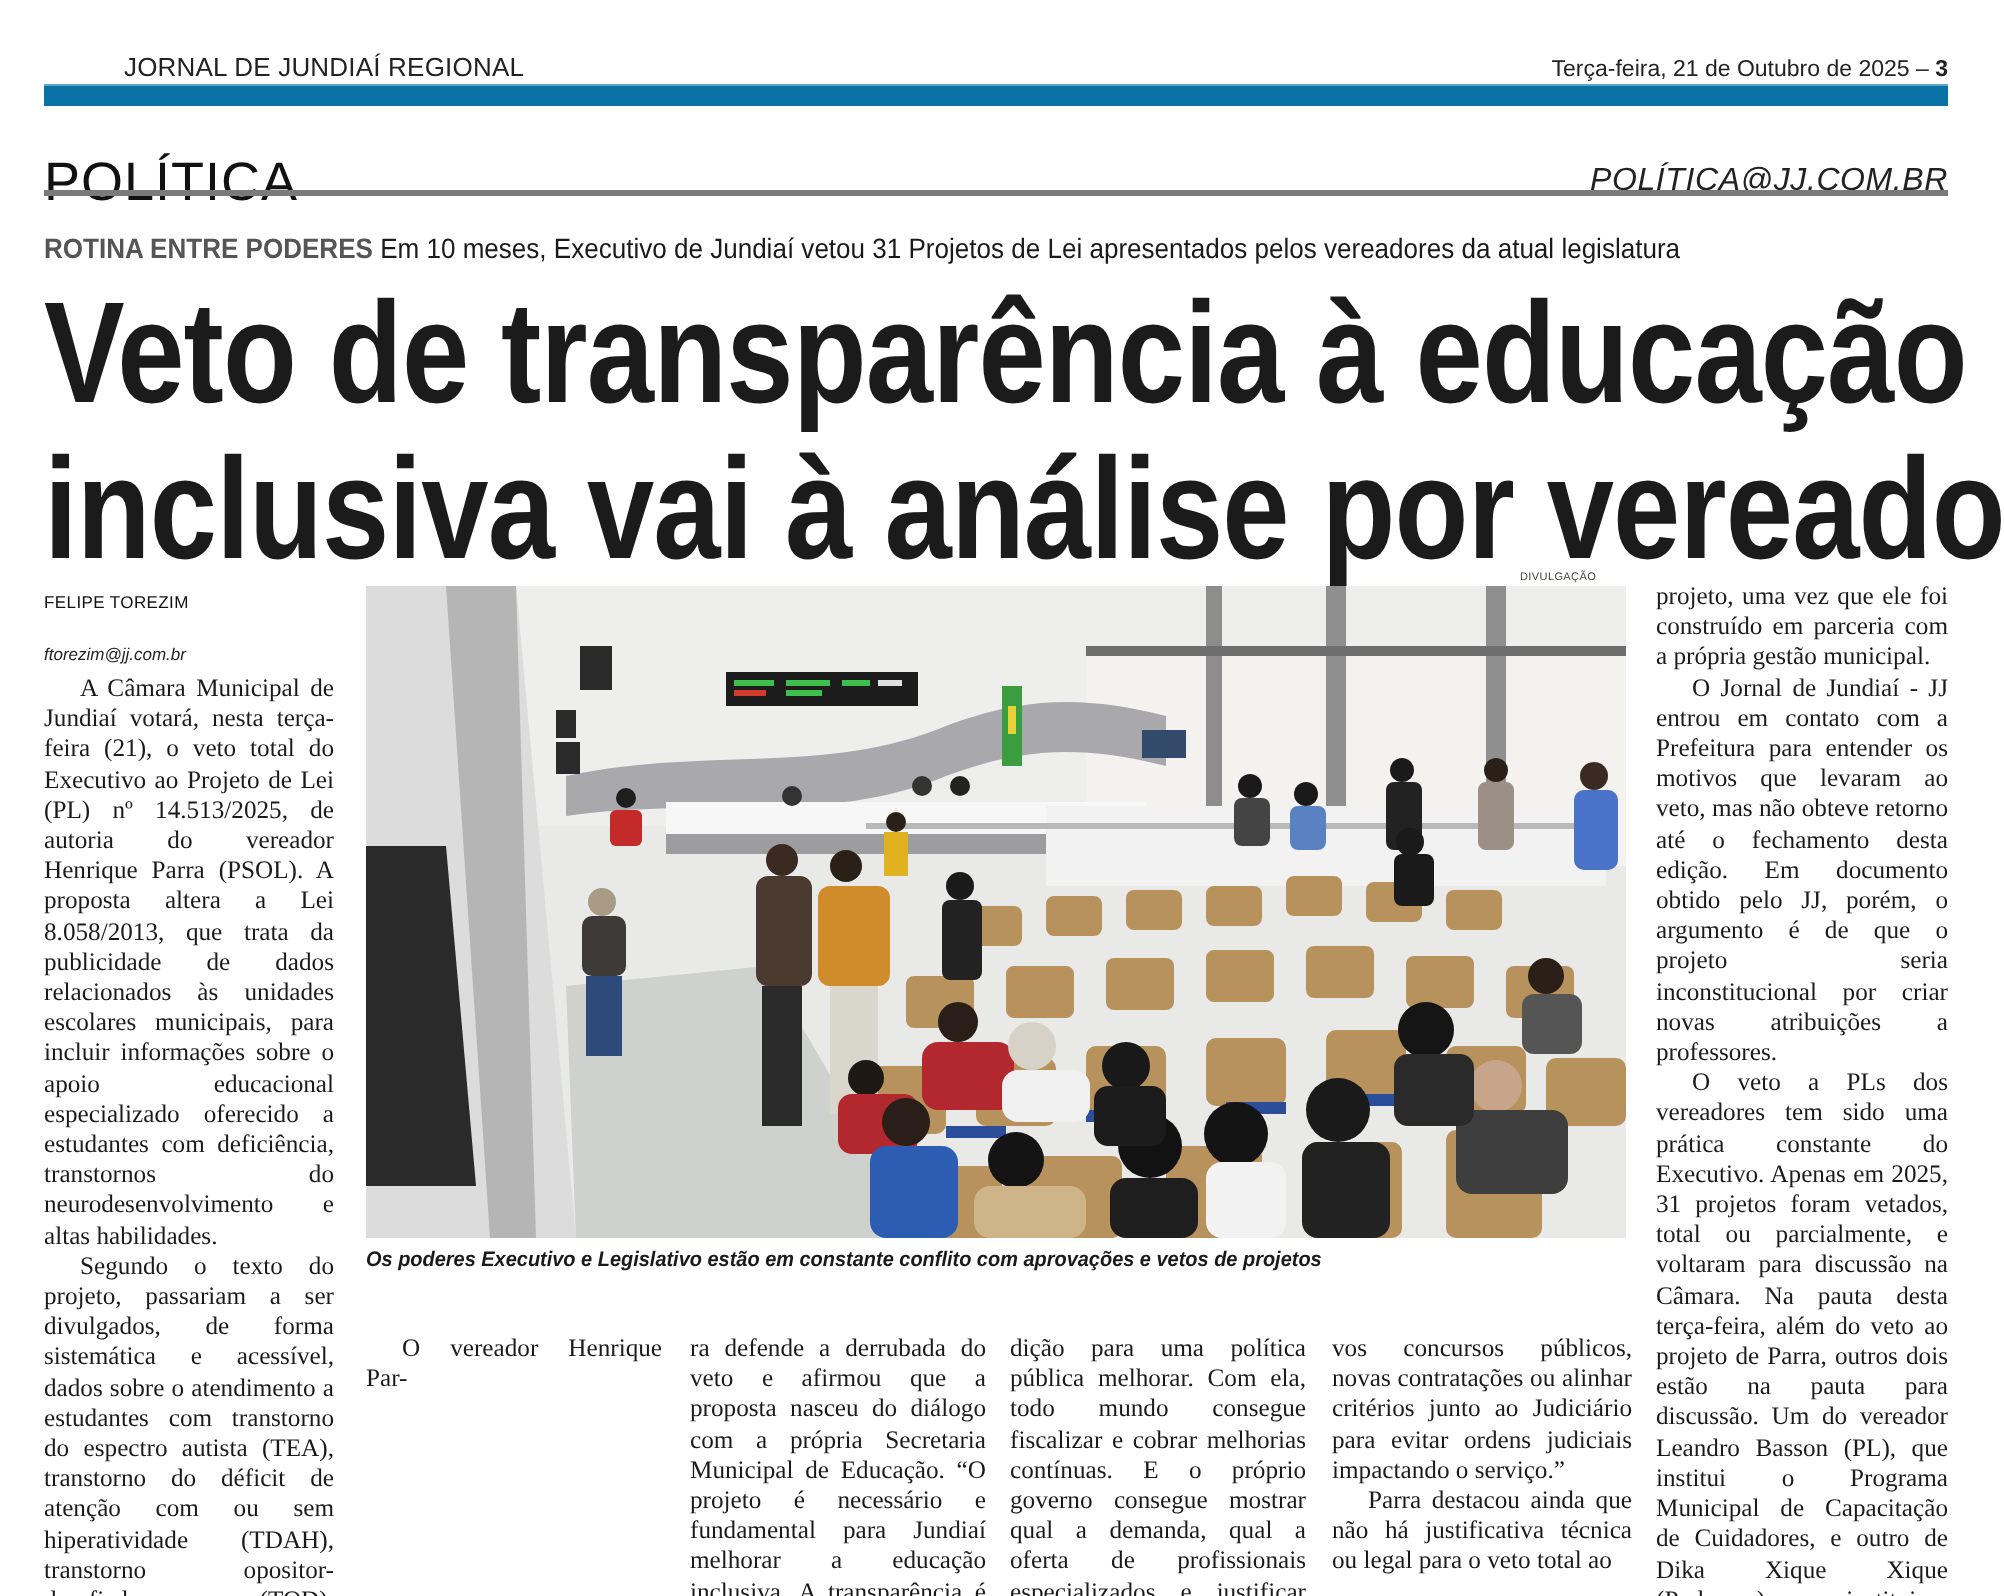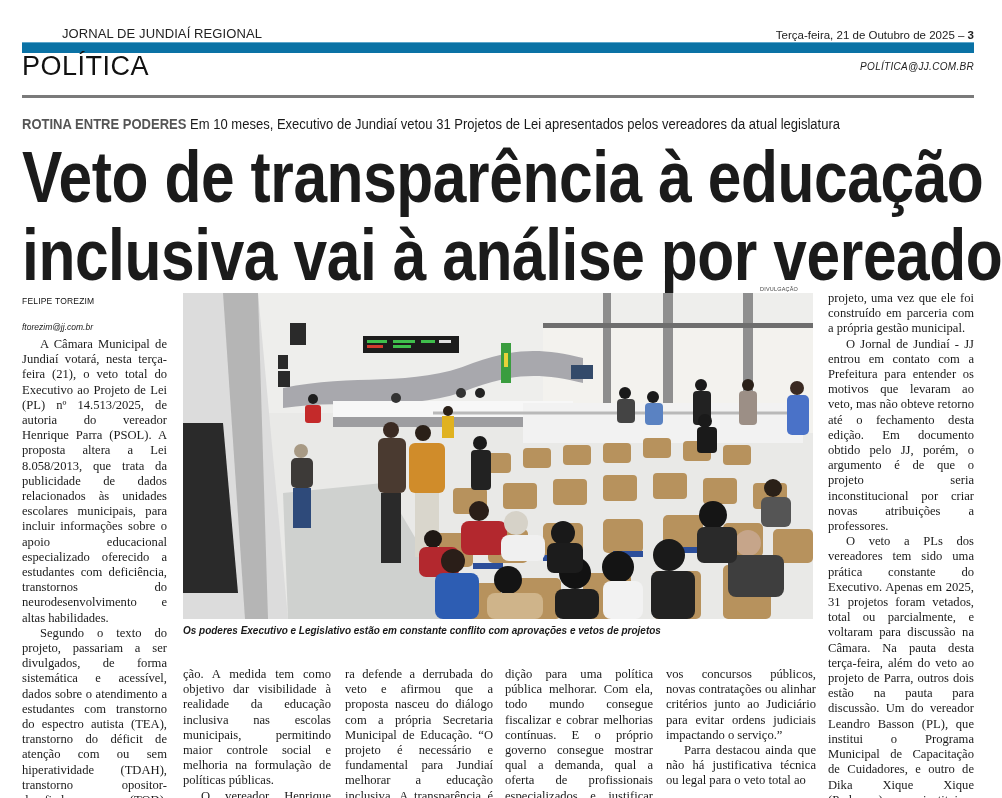--- a/index.html
+++ b/index.html
@@ -5,23 +5,23 @@
     * { box-sizing: border-box; margin: 0; padding: 0; }
     html, body { width: 1002px; height: 798px; background: #ffffff; overflow: hidden; }
     body { position: relative; font-family: "Liberation Serif", serif; color: #1a1a1a; }
 
     .masthead-row { position: absolute; left: 22px; right: 28px; top: 25px; height: 16px; display: flex; justify-content: space-between; align-items: flex-end; }
     .masthead-title { font-family: "Liberation Sans", sans-serif; font-size: 13px; color: #222; letter-spacing: 0.1px; margin-left: 40px; }
     .masthead-date { font-family: "Liberation Sans", sans-serif; font-size: 11.5px; color: #222; }
     .masthead-date b { font-weight: bold; }
     .blue-bar { position: absolute; left: 22px; right: 28px; top: 42px; height: 11px; background: #0a72a5; border-top: 1px solid #5da6cb; }
 
-    .section-row { position: absolute; left: 22px; right: 28px; top: 47px; height: 38px; display: flex; justify-content: space-between; align-items: center; }
+    .section-row { position: absolute; left: 22px; right: 28px; top: 72px; height: 38px; display: flex; justify-content: space-between; align-items: center; }
     .section-name { font-family: "Liberation Sans", sans-serif; font-size: 27px; color: #111; letter-spacing: 0.5px; }
-    .section-email { font-family: "Liberation Sans", sans-serif; font-style: italic; font-size: 10px; color: #222; letter-spacing: 0.3px; }
+    .section-email { font-family: "Liberation Sans", sans-serif; font-style: italic; font-size: 16px; color: #222; letter-spacing: 0.3px; }
     .grey-rule { position: absolute; left: 22px; right: 28px; top: 95px; height: 3px; background: #7a7a7a; }
 
     .kicker-row { position: absolute; left: 22px; top: 116px; font-family: "Liberation Sans", sans-serif; font-size: 14px; white-space: nowrap; transform: scaleX(0.93); transform-origin: left center; }
     .kicker-label { font-weight: bold; color: #555; }
     .kicker-text { color: #1a1a1a; }
 
     .headline { position: absolute; left: 22px; top: 138px; width: 960px; font-family: Liberation Sans, sans-serif; font-weight: bold; color: #1b1b1b; line-height: 78px; }
     .headline-line { display: block; font-size: 72px; white-space: nowrap; transform: scaleX(0.84); transform-origin: left center; letter-spacing: -0.5px; }
 
     .byline { position: absolute; left: 22px; top: 296px; font-family: "Liberation Sans", sans-serif; }
@@ -214,21 +214,20 @@
       <circle cx="213" cy="105" r="5" fill="#333"></circle>
       <circle cx="130" cy="106" r="5" fill="#1e1e1e"></circle>
       <rect x="122" y="112" width="16" height="18" rx="3" fill="#c42a2a"></rect>
     </g>
   </svg>
 </div>
 
 <div class="caption">Os poderes Executivo e Legislativo estão em constante conflito com aprovações e vetos de projetos</div>
 
 <div class="col col-2">
-  <p class="noindent">ção. A medida tem como objetivo dar visibilidade à realidade da educação inclusiva nas escolas municipais, permitindo maior controle social e melhoria na formulação de políticas públicas.</p>
   <p>O vereador Henrique Par-</p>
 </div>
 <div class="col col-3">
   <p class="noindent">ra defende a derrubada do veto e afirmou que a proposta nasceu do diálogo com a própria Secretaria Municipal de Educação. “O projeto é necessário e fundamental para Jundiaí melhorar a educação inclusiva. A transparência é pré-con-</p>
 </div>
 <div class="col col-4">
   <p class="noindent">dição para uma política pública melhorar. Com ela, todo mundo consegue fiscalizar e cobrar melhorias contínuas. E o próprio governo consegue mostrar qual a demanda, qual a oferta de profissionais especializados e justificar no-</p>
 </div>
 <div class="col col-5">
   <p class="noindent">vos concursos públicos, novas contratações ou alinhar critérios junto ao Judiciário para evitar ordens judiciais impactando o serviço.”</p>

